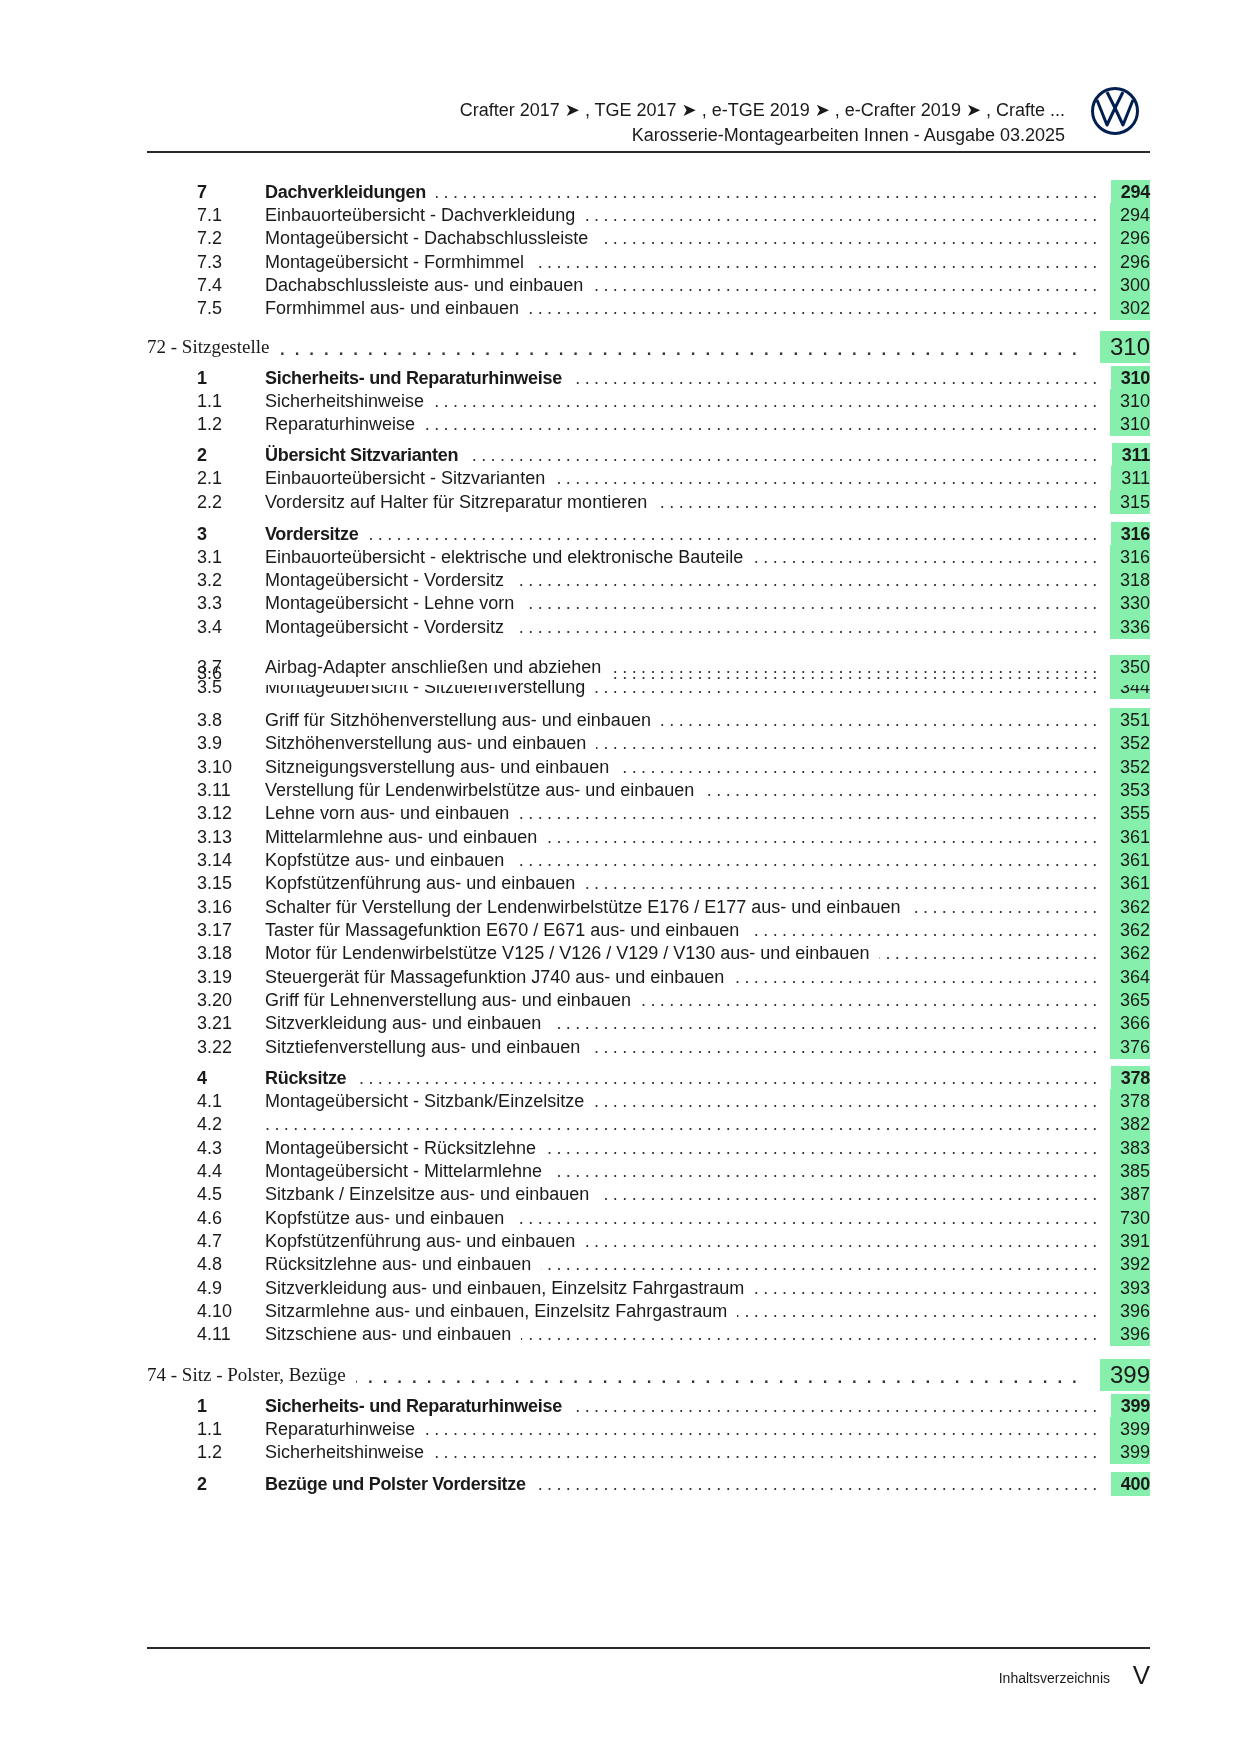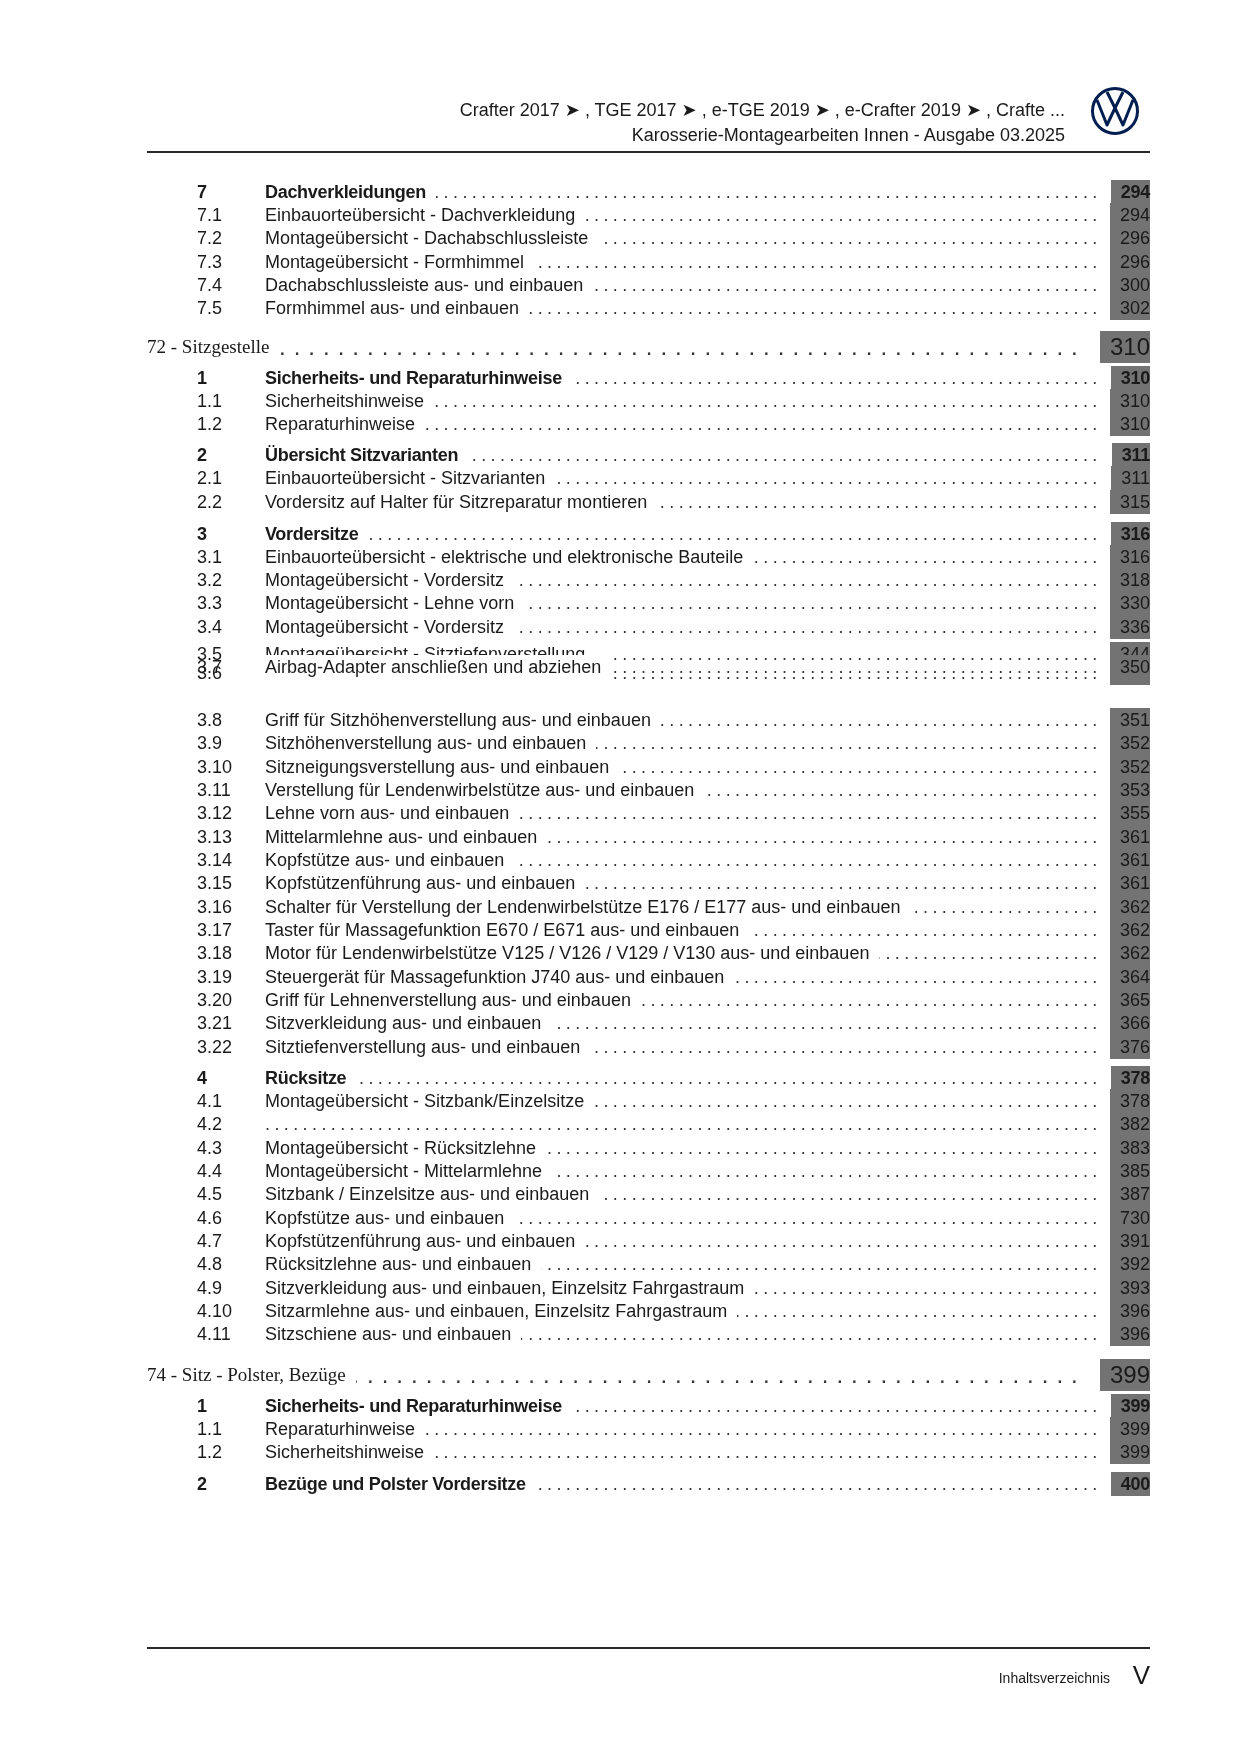--- a/index.html
+++ b/index.html
@@ -12,21 +12,21 @@
   .rule.top { top:151px; }
   .rule.bottom { top:1647px; }
   .toc { position:absolute; left:0; top:0; width:1240px; }
   .row { position:absolute; left:0; width:1240px; height:24px; }
   .row .num { position:absolute; left:197px; top:0; font-size:18px; line-height:24px; white-space:nowrap; }
   .row .title { position:absolute; left:265px; top:0; font-size:18px; line-height:24px; white-space:nowrap;
                 background:#fff; padding-right:10px; z-index:2; }
   .row .leader { position:absolute; left:265px; right:138px; top:0; height:24px; overflow:hidden; z-index:1;
                  font-size:18px; line-height:24px; white-space:nowrap; letter-spacing:4.4px; color:#333; text-align:right; }
   .row .page { position:absolute; right:90px; top:0; font-size:18px; line-height:24px; text-align:right; white-space:nowrap;
-               background:#737373; padding-left:10px; z-index:2;margin-left:16px; }
+               background:#86efac; padding-left:10px; z-index:2;margin-left:16px; }
   .row.section .num, .row.section .title, .row.section .page { font-weight:bold; letter-spacing:-0.3px; }
   .row.chapter { height:32px; }
   .row.chapter .title { left:147px; font-size:19px; line-height:32px;font-family:Liberation Serif, serif; }
   .row.chapter .leader { left:147px; font-size:24px; line-height:32px; height:32px; letter-spacing:8px; right:155px; }
   .row.chapter .page { font-size:24px; line-height:32px; }
   .footer-label { position:absolute; right:130px; top:1668px; font-size:14px; line-height:20px; }
   .footer-page { position:absolute; right:90px; top:1660px; font-size:26px; line-height:30px; }
 </style>
 </head>
 <body>
@@ -143,21 +143,21 @@
       <span class="leader">........................................................................................................................................................................................................</span>
       <span class="title">Montageübersicht - Lehne vorn</span>
       <span class="page">330</span>
     </div>
     <div class="row entry" style="top: 615px;">
       <span class="num">3.4</span>
       <span class="leader">........................................................................................................................................................................................................</span>
       <span class="title">Montageübersicht - Vordersitz</span>
       <span class="page">336</span>
     </div>
-    <div class="row entry" style="top: 642px;">
+    <div class="row entry" style="top: 675px;">
       <span class="num">3.5</span>
       <span class="leader">........................................................................................................................................................................................................</span>
       <span class="title">Montageübersicht - Sitztiefenverstellung</span>
       <span class="page">344</span>
     </div>
     <div class="row entry" style="top: 661px;">
       <span class="num">3.6</span>
       <span class="leader">........................................................................................................................................................................................................</span>
       <span class="title">Vordersitz aus- und einbauen</span>
       <span class="page">344</span>

